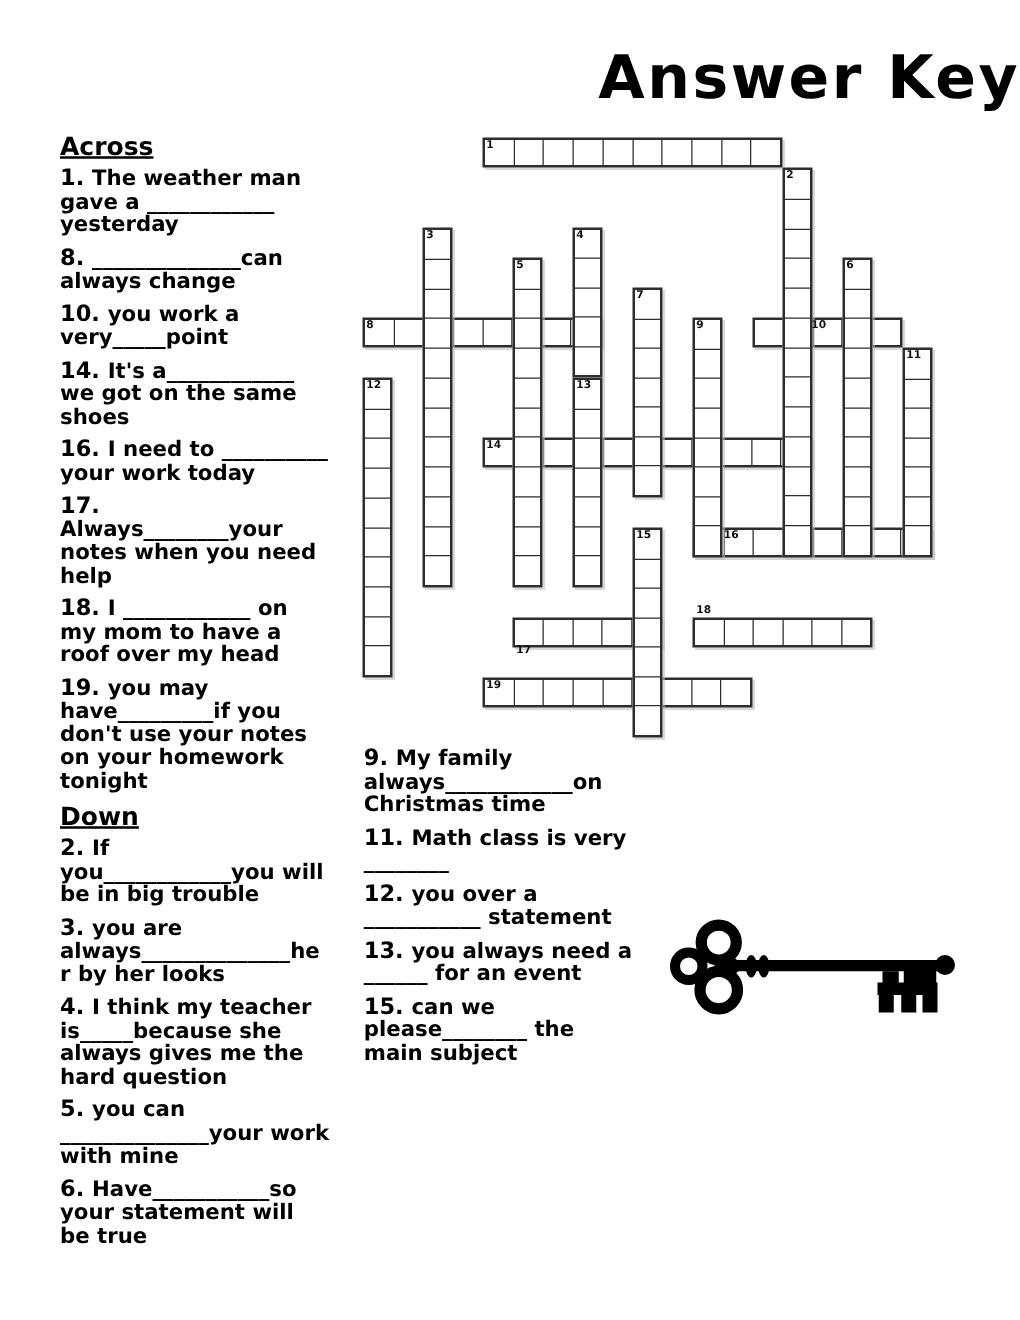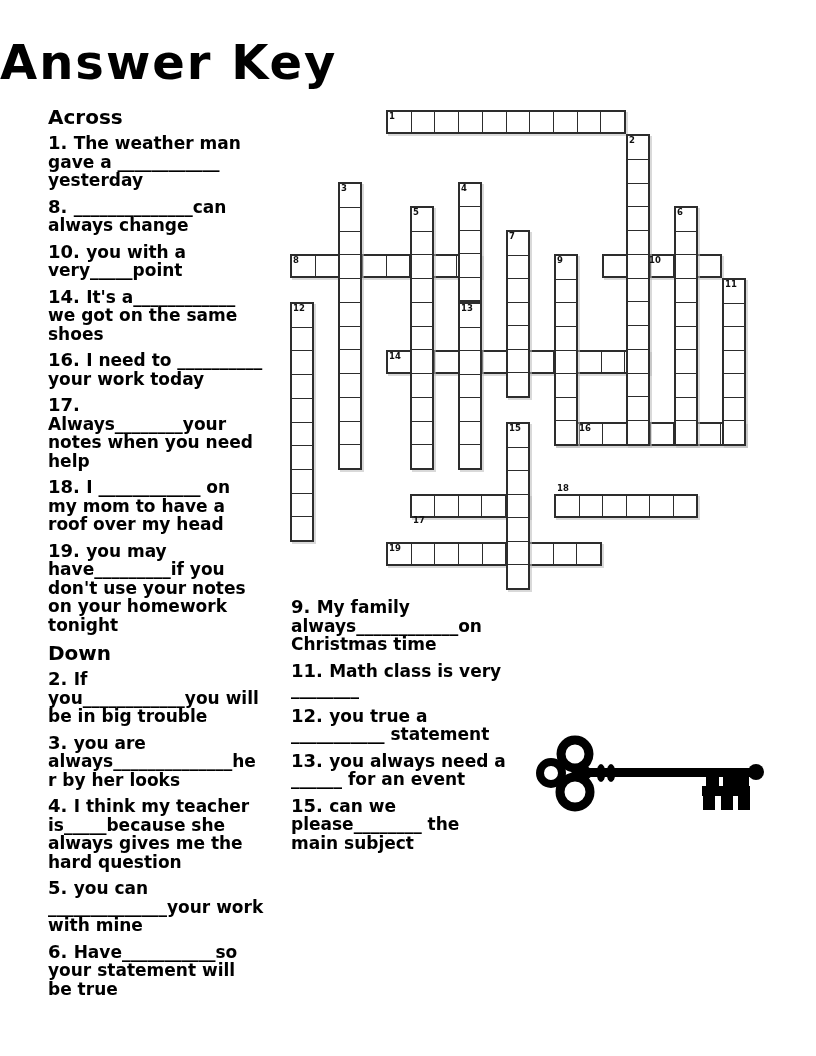--- a/index.html
+++ b/index.html
@@ -5,30 +5,31 @@
   * { margin:0; padding:0; box-sizing:border-box; }
   html,body { background:#ffffff; }
   body {
     width:816px; height:1056px; position:relative; overflow:hidden;
     font-family:"DejaVu Sans", sans-serif; color:#000;
   }
   .page { position:relative; width:816px; height:1056px; background:#fff; }
 
   .title {
     position:absolute; top:34px; left:0; width:816px;
-    text-align:left; font-size:48px; font-weight:bold; letter-spacing:2px;
+    text-align:right; font-size:48px; font-weight:bold; letter-spacing:2px;
     color:#000;
+    padding-left:13px;
   }
 
   .col-left  { position:absolute; left:48px;  top:106px; width:216px; }
   .col-mid   { position:absolute; left:291px; top:598px; width:218px; }
 
   .heading {
     font-size:20px; line-height:22px; font-weight:bold;
-    text-decoration-thickness:2px;
+    text-decoration:underline; text-decoration-thickness:2px;
     margin-bottom:6px;
   }
   .clue {
     font-size:17px; line-height:18.5px; font-weight:bold;
     margin-bottom:8px; word-wrap:break-word;
   }
   .clue .cnum { font-size:18px; }
 
   .grid { position:absolute; left:290px; top:110px; width:480px; height:480px; }
   .word {
@@ -53,41 +54,41 @@
 
 <div class="page">
 
   <h1 class="title">Answer Key</h1>
 
   <div class="col-left">
     <div class="heading">Across</div>
     <div id="across-list">
         <div class="clue"><span class="cnum">1. </span><span class="ctext">The weather man gave a ____________ yesterday</span></div>
         <div class="clue"><span class="cnum">8. </span><span class="ctext">______________can always change</span></div>
-        <div class="clue"><span class="cnum">10. </span><span class="ctext">you with a very_____point</span></div>
+        <div class="clue"><span class="cnum">10. </span><span class="ctext">you work a very_____point</span></div>
         <div class="clue"><span class="cnum">14. </span><span class="ctext">It's a____________ we got on the same shoes</span></div>
         <div class="clue"><span class="cnum">16. </span><span class="ctext">I need to __________ your work today</span></div>
         <div class="clue"><span class="cnum">17. </span><span class="ctext">Always________your notes when you need help</span></div>
         <div class="clue"><span class="cnum">18. </span><span class="ctext">I ____________ on my mom to have a roof over my head</span></div>
         <div class="clue"><span class="cnum">19. </span><span class="ctext">you may have_________if you don't use your notes on your homework tonight</span></div>
       </div>
     <div class="heading">Down</div>
     <div id="down-list-left">
         <div class="clue"><span class="cnum">2. </span><span class="ctext">If you____________you will be in big trouble</span></div>
         <div class="clue"><span class="cnum">3. </span><span class="ctext">you are always______________her by her looks</span></div>
         <div class="clue"><span class="cnum">4. </span><span class="ctext">I think my teacher is_____because she always gives me the hard question</span></div>
         <div class="clue"><span class="cnum">5. </span><span class="ctext">you can ______________your work with mine</span></div>
         <div class="clue"><span class="cnum">6. </span><span class="ctext">Have___________so your statement will be true</span></div>
       </div>
   </div>
 
   <div class="col-mid" id="down-list-mid">
       <div class="clue"><span class="cnum">9. </span><span class="ctext">My family always____________on Christmas time</span></div>
       <div class="clue"><span class="cnum">11. </span><span class="ctext">Math class is very ________</span></div>
-      <div class="clue"><span class="cnum">12. </span><span class="ctext">you true a ___________ statement</span></div>
+      <div class="clue"><span class="cnum">12. </span><span class="ctext">you over a ___________ statement</span></div>
       <div class="clue"><span class="cnum">13. </span><span class="ctext">you always need a ______ for an event</span></div>
       <div class="clue"><span class="cnum">15. </span><span class="ctext">can we please________ the main subject</span></div>
     </div>
 
   <div class="grid" id="grid">
       <div class="word across" style="left: 96px; top: 0px; width: 240px; height: 24px;">
         <div class="cell"></div>
         <div class="cell"></div>
         <div class="cell"></div>
         <div class="cell"></div>

